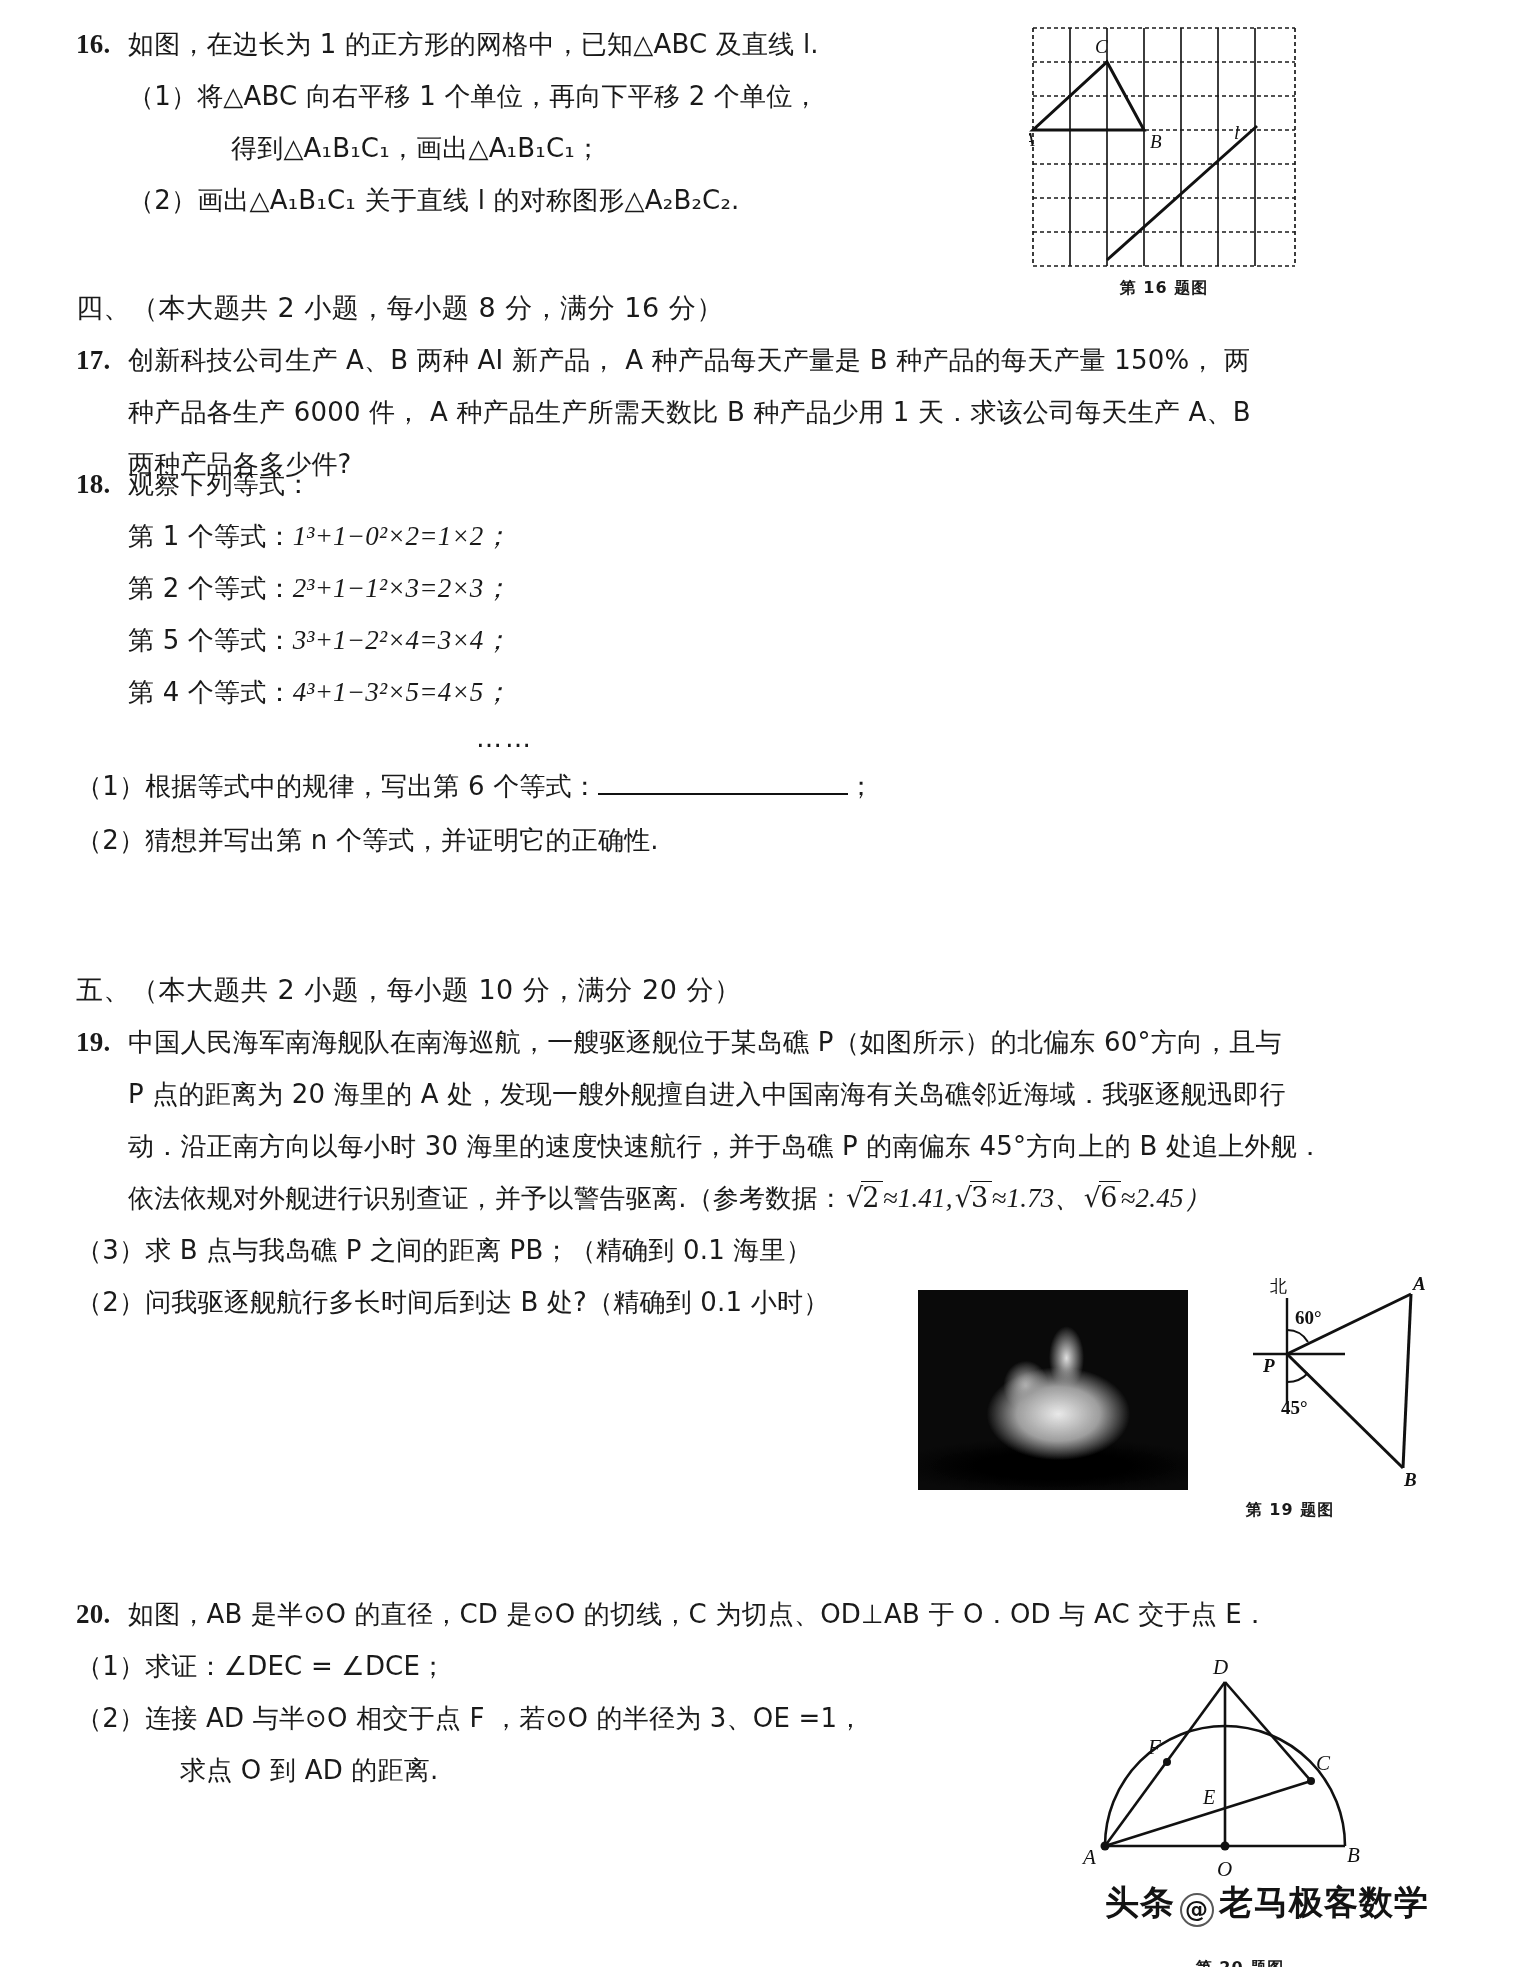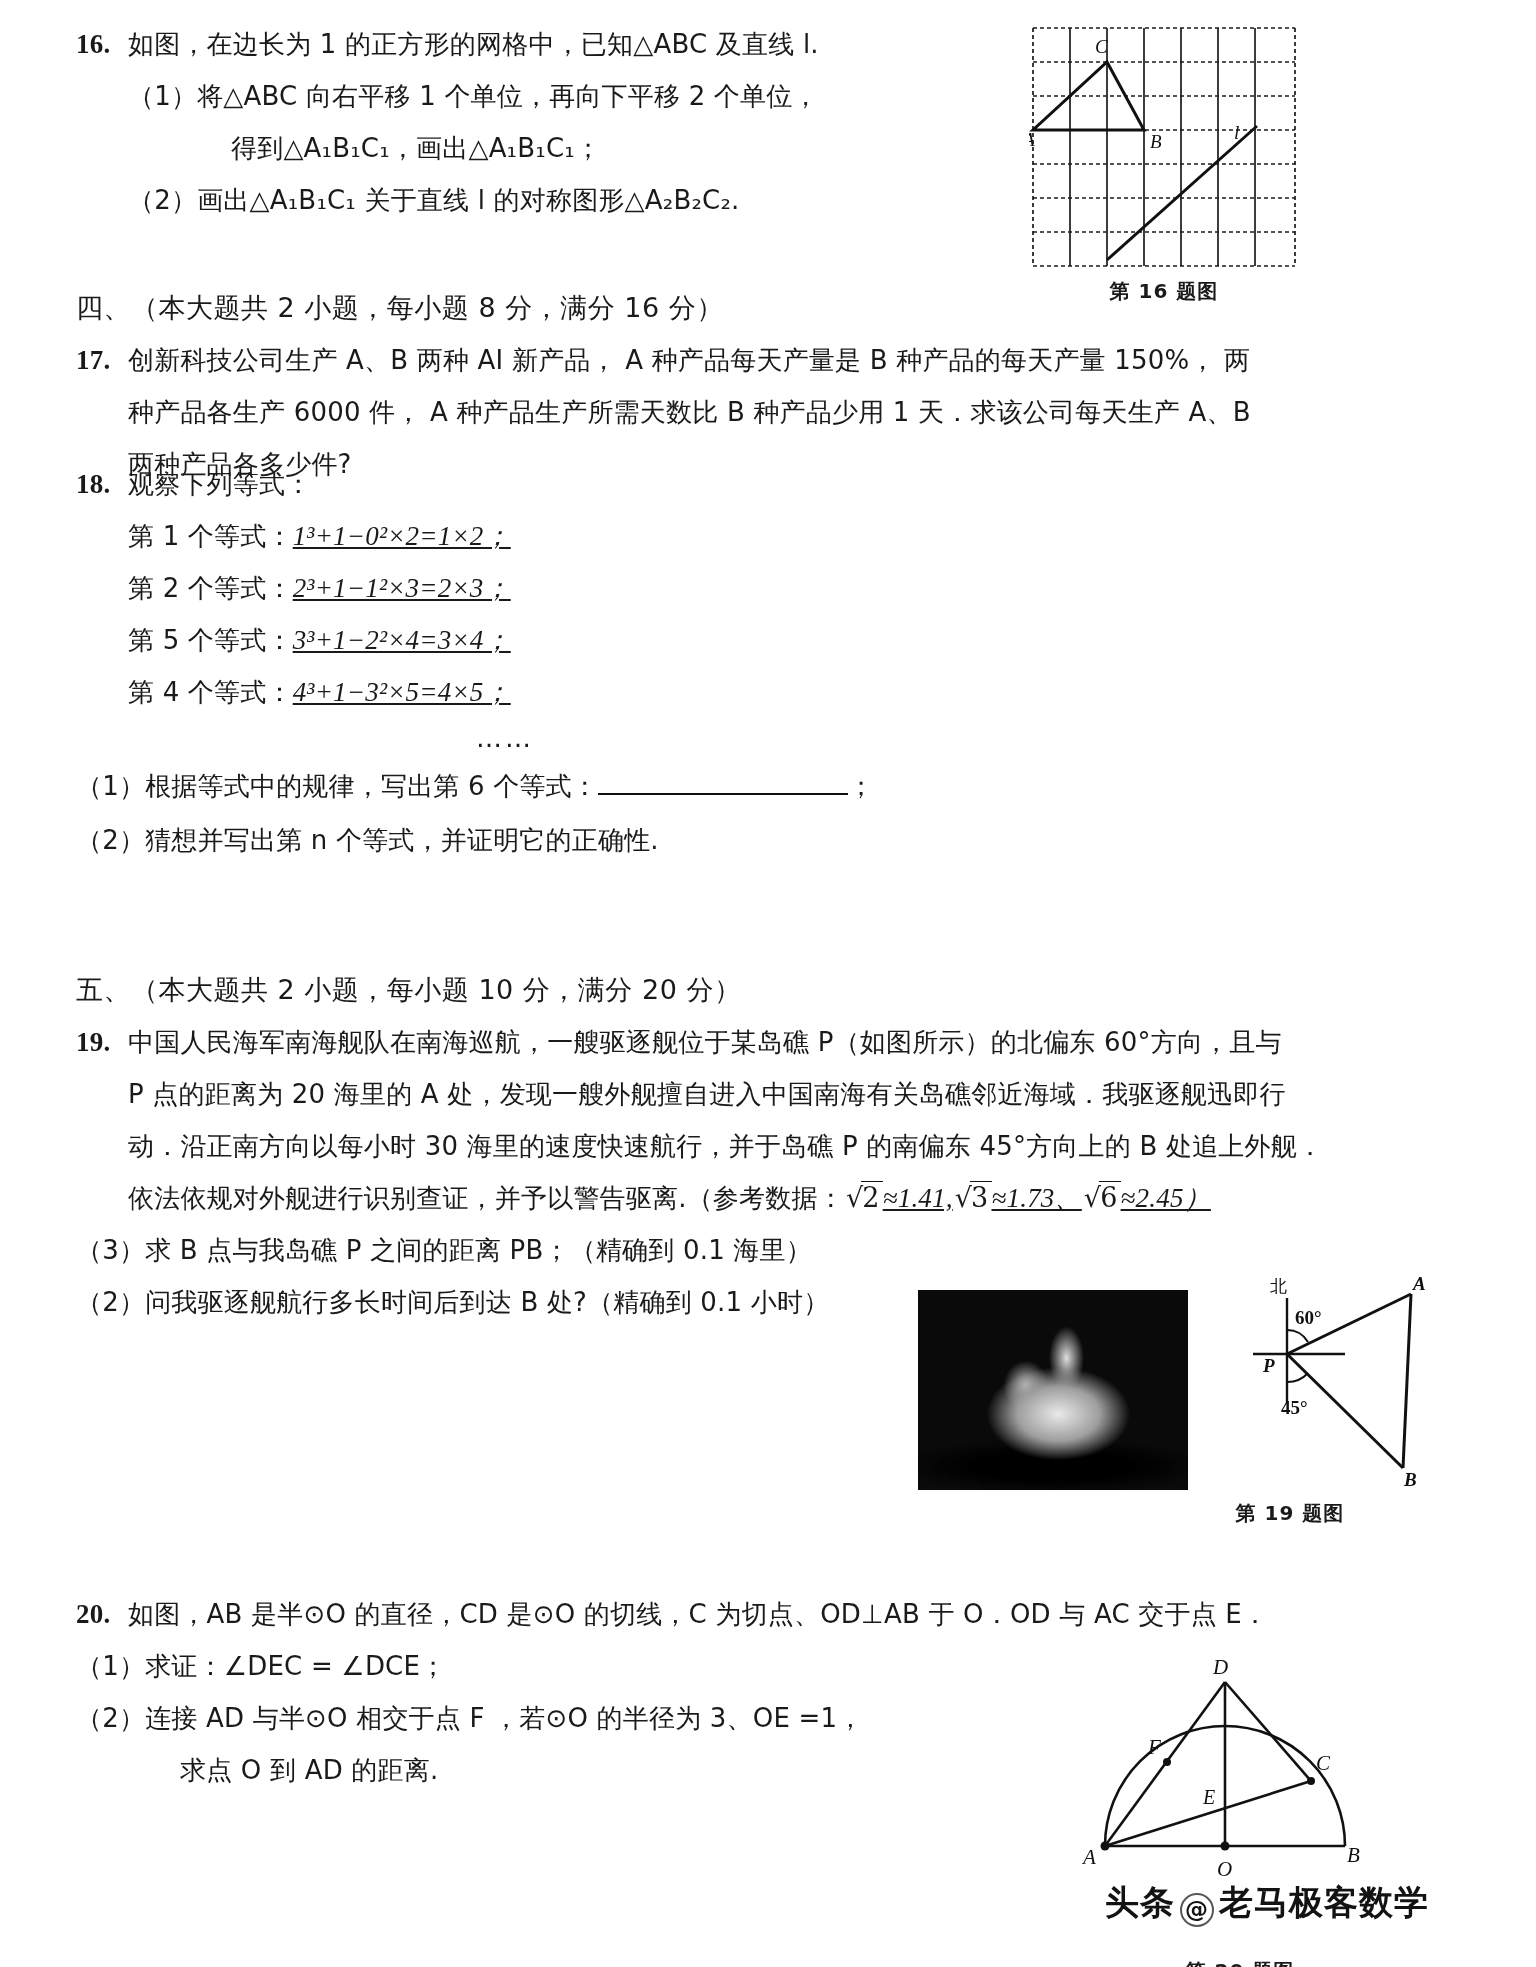--- a/index.html
+++ b/index.html
@@ -32,21 +32,21 @@
     vertical-align: top;
     text-align: left;
   }
   .line {
     font-size: 27px;
     line-height: 52px;
     white-space: nowrap;
     letter-spacing: 0.2px;
   }
   .cn { font-family: "DejaVu Sans", "Liberation Sans", sans-serif; font-size: 26px; }
-  .it { font-style: italic; font-family: "Liberation Serif", serif; text-decoration: underline; }
+  .it { font-style: italic; font-family: "Liberation Serif", serif; }
   .sec-head {
     font-family: "DejaVu Sans", "Liberation Sans", sans-serif;
     font-weight: normal;
     font-size: 27px;
     letter-spacing: 0.5px;
   }
 
   .blank-line {
     display: inline-block;
     width: 250px;
@@ -63,21 +63,21 @@
   .sqrt > .rad { font-size: 27px; }
   .sqrt > .rnd {
     border-top: 1.6px solid #111;
     padding: 0 3px 0 1px;
     margin-left: -2px;
   }
 
   .fig-cap {
     font-family: "DejaVu Sans", "Liberation Sans", sans-serif;
     font-weight: bold;
-    font-size: 20px;
+    font-size: 16px;
     text-align: center;
     letter-spacing: 1px;
   }
 
   
   .abs { position: absolute; }
 
   
   #q16fig { left: 1029px; top: 22px; width: 270px; height: 250px; }
 

